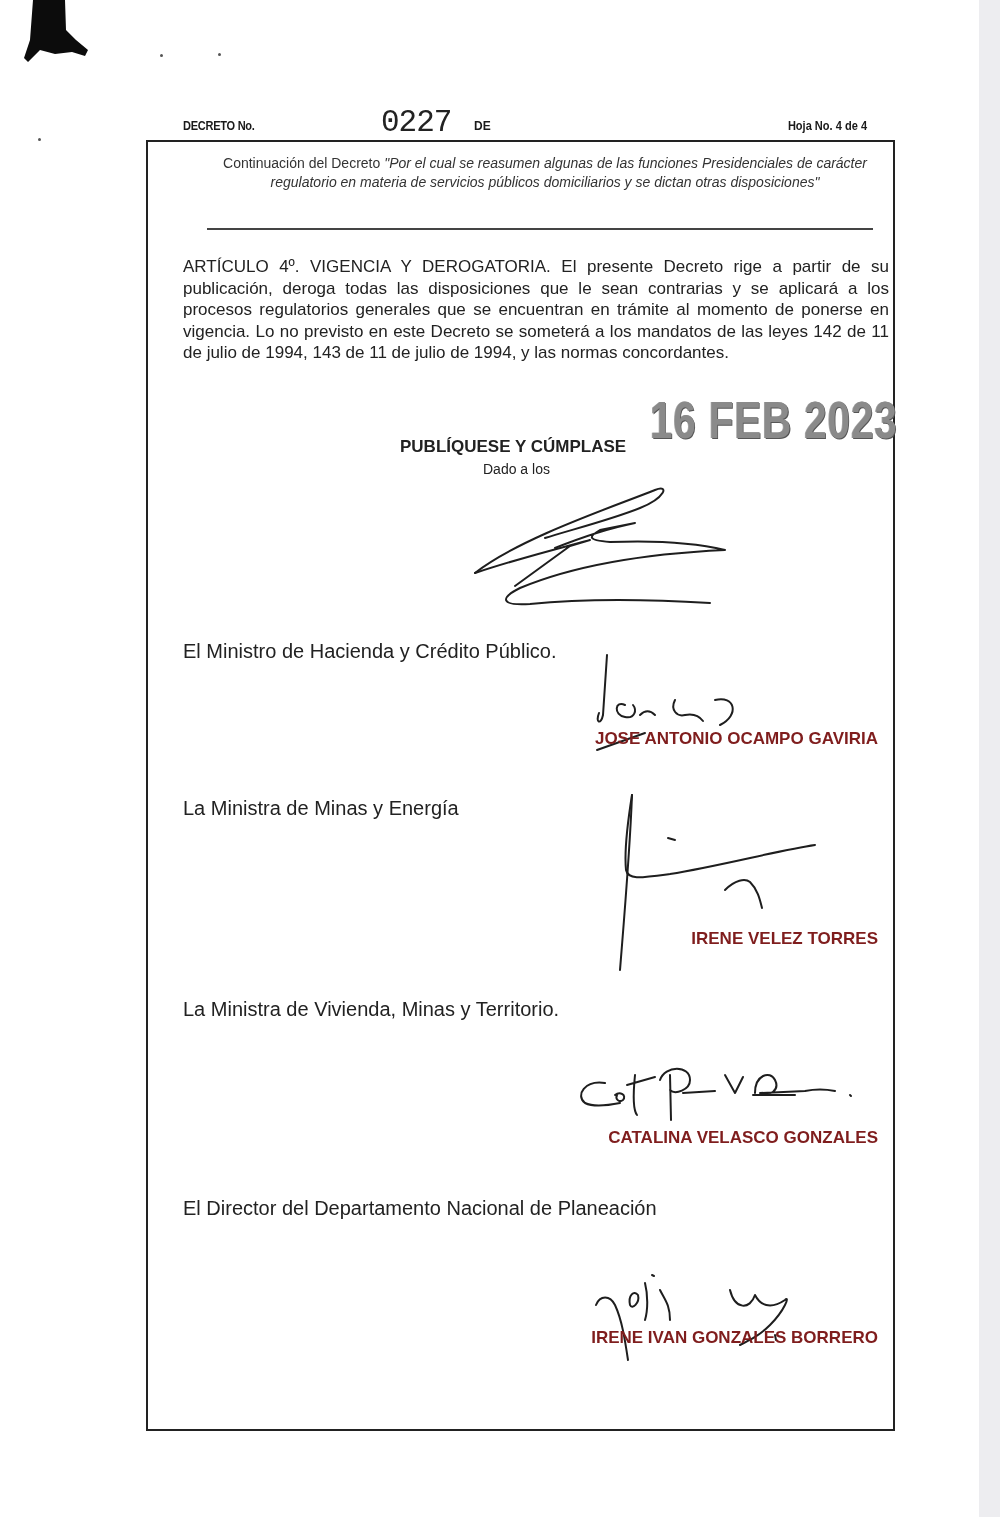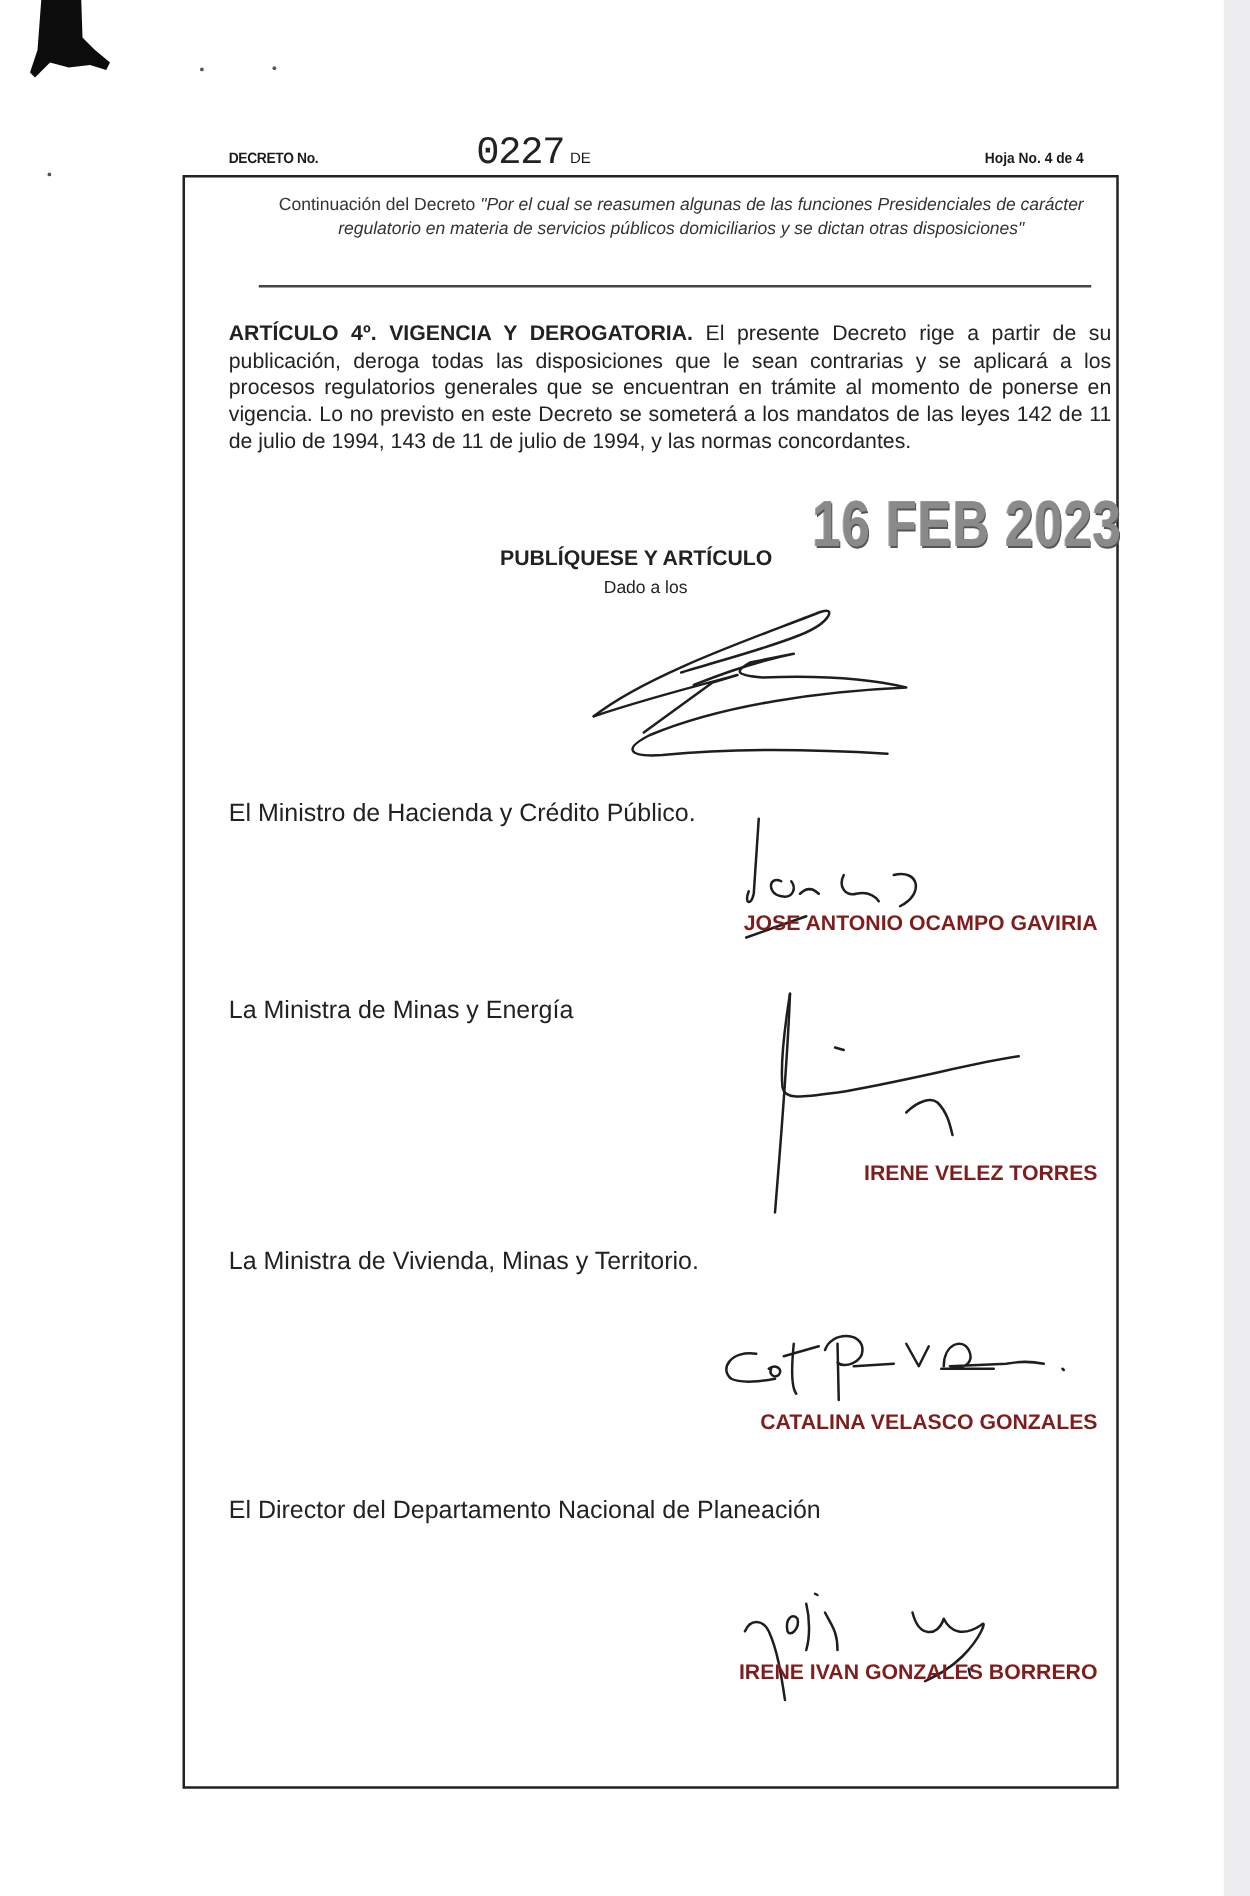--- a/index.html
+++ b/index.html
@@ -20,21 +20,21 @@
 
     .hdr-decreto {
       position: absolute; left: 183px; top: 119px; font-size: 12px; font-weight: bold;
       letter-spacing: -0.3px; transform: scaleX(0.92); transform-origin: left;
     }
     .hdr-number {
       position: absolute; left: 381px; top: 105px; font-size: 31px;
       font-family: "Liberation Mono", monospace; letter-spacing: -1px; color: #222;
     }
     .hdr-de {
-      position: absolute; left: 456px; top: 119px; font-size: 12px; font-weight: normal;
+      position: absolute; left: 474px; top: 119px; font-size: 12px; font-weight: bold;
     }
     .hdr-hoja {
       position: absolute; right: 133px; top: 119px; font-size: 12px; font-weight: bold;
       transform: scaleX(0.92); transform-origin: right;
     }
 
     .frame {
       position: absolute; left: 146px; top: 140px; width: 745px; height: 1287px;
       border: 2px solid #222;
       border-top-width: 2px;
@@ -48,21 +48,21 @@
 
     .separator {
       position: absolute; left: 207px; top: 228px; width: 666px; height: 2px; background: #444;
     }
 
     .article {
       position: absolute; left: 183px; top: 256px; width: 706px;
       font-size: 17px; line-height: 21.6px; text-align: justify; color: #222;
       font-stretch: condensed;
     }
-    .article .art-heading { font-weight: bold; margin-top: 22px; }
+    .article .art-heading { font-weight: normal; margin-top: 22px; }
 
     .stamp-date {
       position: absolute; left: 650px; top: 390px;
       font-size: 52px; font-weight: bold; letter-spacing: 1px;
       color: #8a8a8a; transform: scaleX(0.78); transform-origin: left;
       text-shadow: 1px 1px 0 #555, -1px 0 0 #aaa;
       white-space: nowrap;
     }
     .publiquese {
       position: absolute; left: 400px; top: 437px; font-size: 17px; font-weight: bold; color: #222;
@@ -101,21 +101,21 @@
 
 <div class="continuation">
   <span>Continuación del Decreto </span><span class="title-italic">"Por el cual se reasumen algunas de las funciones Presidenciales de carácter regulatorio en materia de servicios públicos domiciliarios y se dictan otras disposiciones"</span>
 </div>
 <div class="separator"></div>
 
 <div class="article">
   <span class="art-heading">ARTÍCULO 4º.  VIGENCIA Y DEROGATORIA.</span><span> El presente Decreto rige a partir de su publicación, deroga todas las disposiciones que le sean contrarias y se aplicará a los procesos regulatorios generales que se encuentran en trámite al momento de ponerse en vigencia. Lo no previsto en este Decreto se someterá a los mandatos de las leyes 142 de 11 de julio de 1994, 143 de 11 de julio de 1994, y las normas concordantes.</span>
 </div>
 
-<div class="publiquese">PUBLÍQUESE Y ARTÍCULO</div>
+<div class="publiquese">PUBLÍQUESE Y CÚMPLASE</div>
 <div class="stamp-date">16 FEB 2023</div>
 <div class="dado">Dado a los</div>
 
 <svg class="signature" style="left:460px;top:478px;width:320px;height:130px" viewBox="0 0 320 130">
   <path d="M15 95 C60 60 150 30 195 12 C210 6 205 20 180 30 C150 42 110 52 85 60"></path>
   <path d="M15 95 C60 80 100 70 130 62 L110 68 L55 108"></path>
   <path d="M95 70 C120 60 150 50 175 45 L140 52 C130 58 125 62 150 64 C200 62 240 66 265 72 C200 75 120 85 60 110 C40 120 40 128 70 126 C130 120 200 122 250 125"></path>
 </svg>
 
 <div class="role" style="top:640px">El Ministro de Hacienda y Crédito Público.</div>

